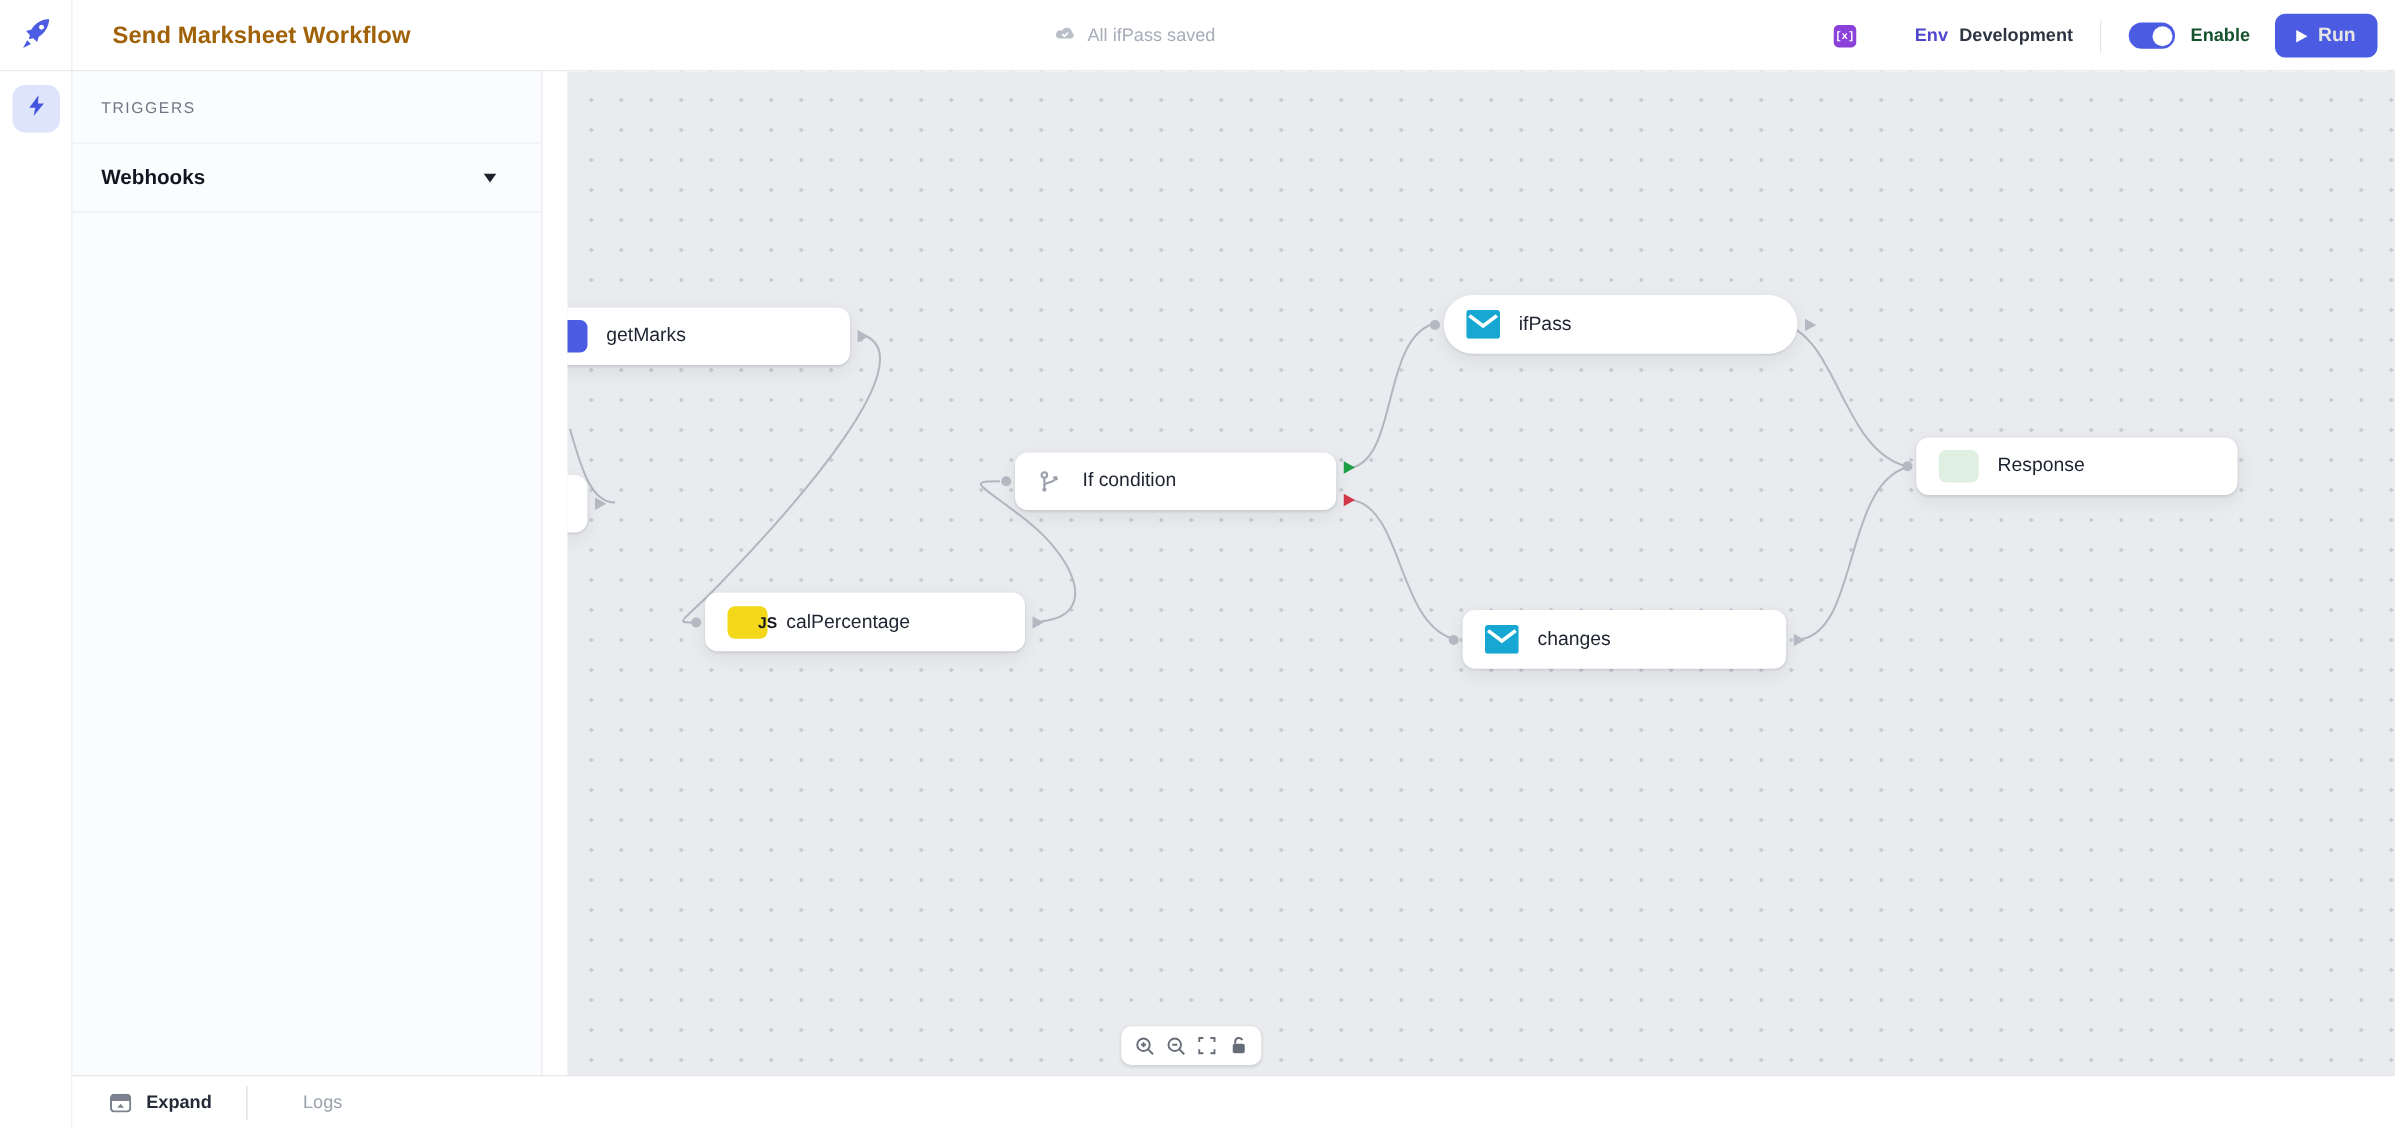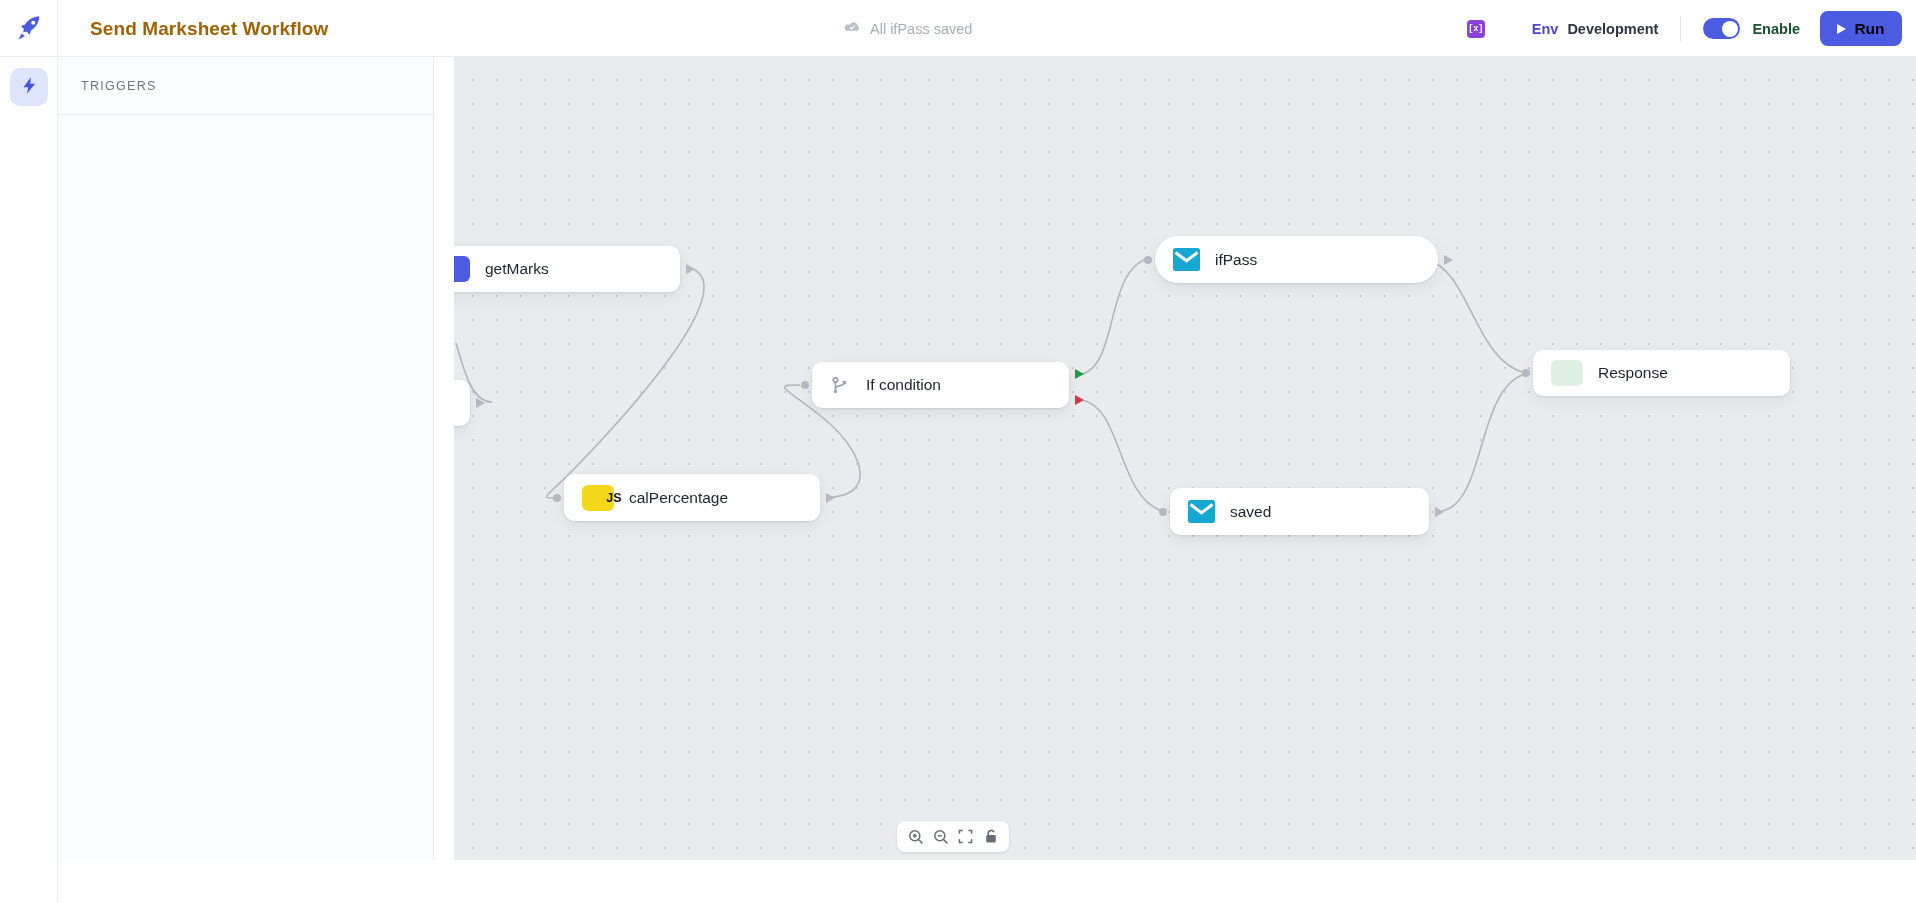--- a/index.html
+++ b/index.html
@@ -23,21 +23,21 @@
             font-family:"Liberation Mono", monospace; }
   .env-label { color:#4f46cf; font-size:14.5px; font-weight:700;padding-left:40px; }
   .env-value { color:#2e3542; font-size:14.5px; font-weight:700; margin-left:2px; }
   .v-div { width:1px; height:26px; background:#e4e6ea; margin:0 10px; }
   .toggle { width:37px; height:21px; border-radius:11px; background:#4b5be2; position:relative; cursor:pointer; }
   .toggle .knob { position:absolute; right:2.5px; top:2.5px; width:16px; height:16px; border-radius:50%; background:#fff; }
   .toggle-label { font-size:14.5px; font-weight:700; color:#14532d; margin-right:8px; }
   .run-btn { width:82px; height:35px; border-radius:8px; background:#4b5be2; border:none; cursor:pointer;
             display:flex; align-items:center; justify-content:center; gap:8px; }
   .run-btn .play { width:0; height:0; border-left:9px solid #fff; border-top:5.5px solid transparent; border-bottom:5.5px solid transparent; }
-  .run-btn .run-text { color:#000000; font-size:15.5px; font-weight:700; }
+  .run-btn .run-text { color:#e5e5e5; font-size:15.5px; font-weight:700; }
 
   
   .rail { position:absolute; left:0; top:57px; width:58px; height:846px; background:#fff;
           border-right:1px solid #eceef2; z-index:25; }
   .rail-btn { position:absolute; left:10px; top:11px; width:38px; height:38px; border-radius:10px;
           background:#dde4fb; display:flex; align-items:center; justify-content:center; cursor:pointer; }
   .sidebar { position:absolute; left:58px; top:57px; width:376px; height:803px; background:#fbfcfd;
           border-right:1px solid #e9eaee; z-index:20; }
   .sidebar-header { height:58px; display:flex; align-items:center; padding-left:23px;
           border-bottom:1px solid #ececf0; color:#6e7684; font-size:12.5px; letter-spacing:1.3px; font-weight:500; }
@@ -135,20 +135,24 @@
       <span>
         <svg width="19" height="19" viewBox="0 0 22 22">
           <polygon points="12.5,1.5 4,13 9.5,13 8,20.5 17.5,9 12,9" fill="#4456df"></polygon>
         </svg>
       </span>
     </div>
   </div>
 
   <div class="sidebar">
     <div class="sidebar-header">TRIGGERS</div>
+    <div class="sidebar-row">
+      <span class="row-label">Webhooks</span>
+      <span class="caret-down"></span>
+    </div>
   </div>
 
   <div class="canvas">
 
     <svg class="wires" width="1482" height="803">
       <g fill="none" stroke="#b2b6be" stroke-width="1.6">
         <path d="M 2,286 C 12,322 20,345 38,345"></path>
         <path d="M 239,212 C 282,232 190,340 120,412 C 92,441 84,441 102,441"></path>
         <path d="M 379,440 C 424,436 408,392 368,360 C 330,330 318,328 346,328"></path>
         <path d="M 628,317 C 664,308 652,214 693,202"></path>
@@ -204,21 +208,21 @@
     </div>
 
     <div class="node" style="left:716px; top:431px; width:259px; height:47px;">
       <span class="in-dot"></span>
       <span style="flex:0 0 auto; display:flex;">
         <svg width="27" height="23" viewBox="0 0 27 23">
           <rect width="27" height="23" rx="2.5" fill="#16a7d2"></rect>
           <path d="M2.5 4.5l11 8.3 11-8.3" stroke="#fff" stroke-width="3" fill="none"></path>
         </svg>
       </span>
-      <span class="node-label">saved</span>
+      <span class="node-label">changes</span>
       <span class="out-arrow"></span>
     </div>
 
     <div class="node" style="left:1079px; top:293px; width:257px;">
       <span class="in-dot"></span>
       <span class="icon-sq icon-resp">
         <svg width="15" height="15" viewBox="0 0 16 16" stroke="#2f9e50" stroke-width="1.7" fill="none">
           <path d="M8 1.5v7.5"></path>
           <path d="M4.8 6.2L8 9.4l3.2-3.2"></path>
           <path d="M2.5 13.3h11"></path>
@@ -252,14 +256,28 @@
       </button>
       <button class="tool-btn">
         <svg width="14" height="15" viewBox="0 0 14 15">
           <path d="M4.2 6V4.3a3 3 0 0 1 5.7-1.2" fill="none" stroke="#666d78" stroke-width="1.6"></path>
           <rect x="2.2" y="6" width="9.6" height="7.6" rx="1.6" fill="#666d78"></rect>
         </svg>
       </button>
     </div>
   </div>
 
+  <div class="bottombar">
+    <div class="expand-btn">
+      <span style="display:flex;">
+        <svg width="17" height="15" viewBox="0 0 17 15">
+          <rect x="0.8" y="0.8" width="15.4" height="13.4" rx="2.6" fill="none" stroke="#7b828e" stroke-width="1.6"></rect>
+          <path d="M0.8 3.4a2.6 2.6 0 0 1 2.6-2.6h10.2a2.6 2.6 0 0 1 2.6 2.6v2.4H0.8z" fill="#7b828e"></path>
+          <path d="M8.5 8l2.7 3.2H5.8z" fill="#7b828e"></path>
+        </svg>
+      </span>
+      <span class="expand-label">Expand</span>
+    </div>
+    <div class="bb-div"></div>
+    <button class="logs-btn">Logs</button>
+  </div>
 
 </div>
 
 </body></html>

